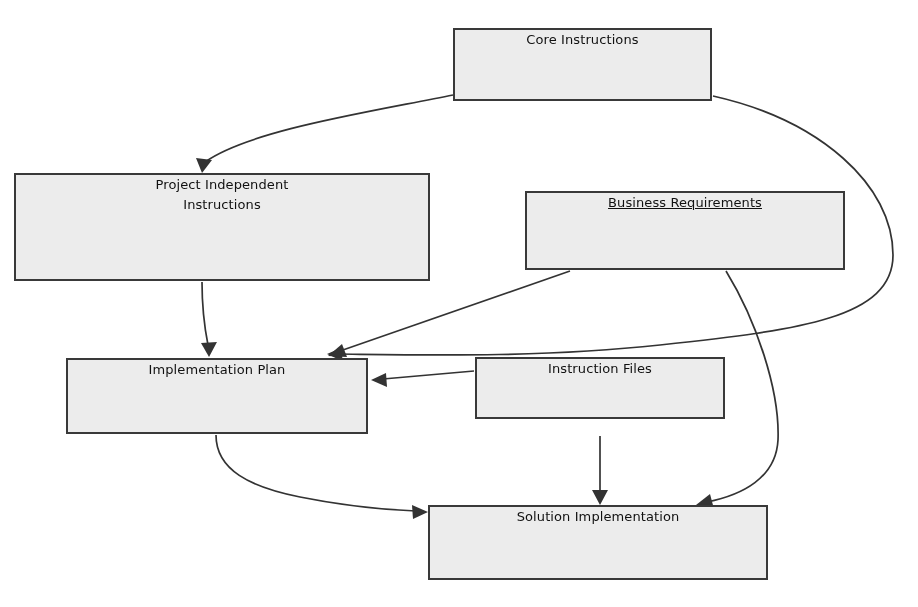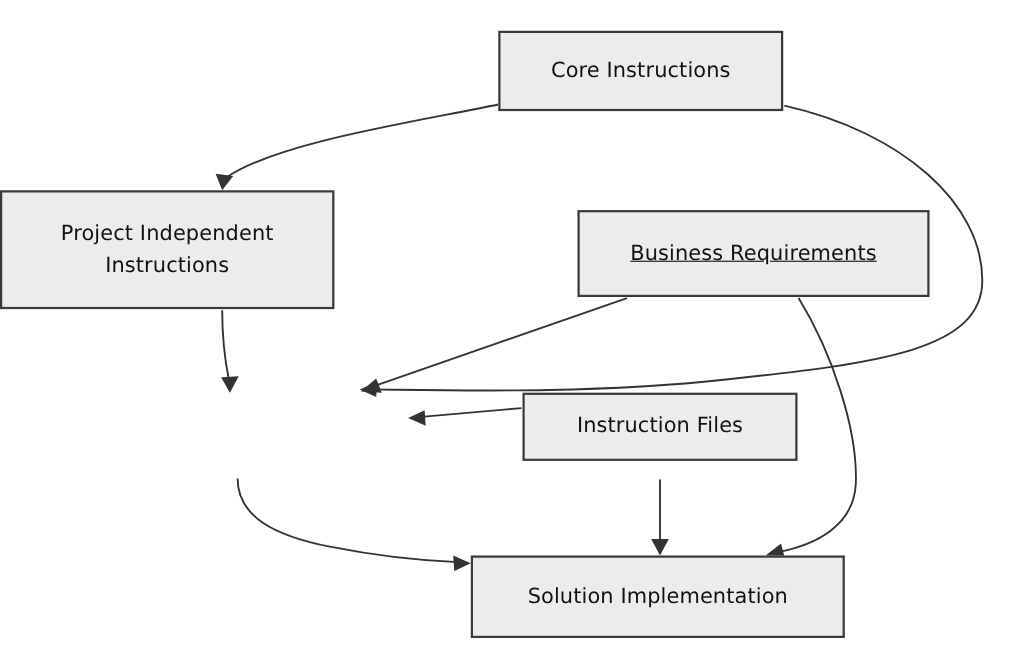--- a/index.html
+++ b/index.html
@@ -24,25 +24,25 @@
     top: 0;
     width: 918px;
     height: 607px;
   }
   .node {
     position: absolute;
     box-sizing: border-box;
     background: #ececec;
     border: 2px solid #393939;
     display: flex;
-    align-items: center;
+    align-items: flex-start;
     justify-content: center;
     text-align: center;
     color: #111111;
-    font-size: 19px;
+    font-size: 13px;
     line-height: 1.55;
     letter-spacing: 0.1px;
     white-space: pre-line;
     z-index: 2;
   }
   .edge-path {
     fill: none;
     stroke: #333333;
     stroke-width: 1.7px;
   }
@@ -97,29 +97,32 @@
       <path class="edge-path" d="M 216,435 C 216,470 250,487 300,497 C 345,506 390,510 416,511"></path>
       <polygon class="edge-head" points="428,512 412,505 413,519"></polygon>
     </g>
 
   </svg>
 
   <div class="node" style="left:453px; top:28px; width:259px; height:73px;">
     <span>Core Instructions</span>
   </div>
 
-  <div class="node" style="left:0; top:173px; width:304px; height:108px;">
+  <div class="node" style="left:14px; top:173px; width:416px; height:108px;">
     <span>Project Independent
 Instructions</span>
   </div>
 
   <div class="node" style="left:525px; top:191px; width:320px; height:79px;text-decoration:underline;">
     <span>Business Requirements</span>
   </div>
 
+  <div class="node" style="left:66px; top:358px; width:302px; height:76px;">
+    <span>Implementation Plan</span>
+  </div>
 
   <div class="node" style="left:475px; top:357px; width:250px; height:62px;">
     <span>Instruction Files</span>
   </div>
 
   <div class="node" style="left:428px; top:505px; width:340px; height:75px;">
     <span>Solution Implementation</span>
   </div>
 
 </div>

